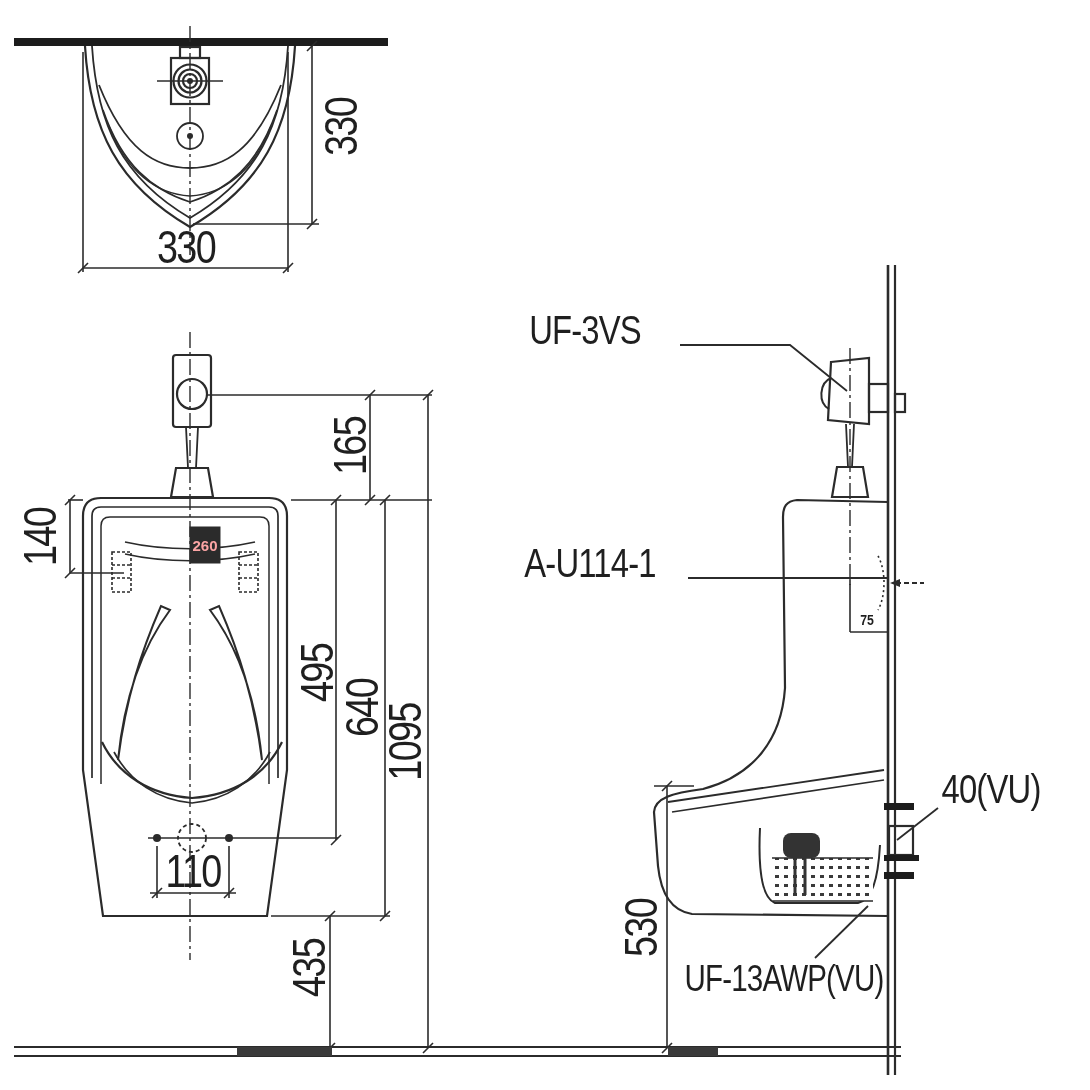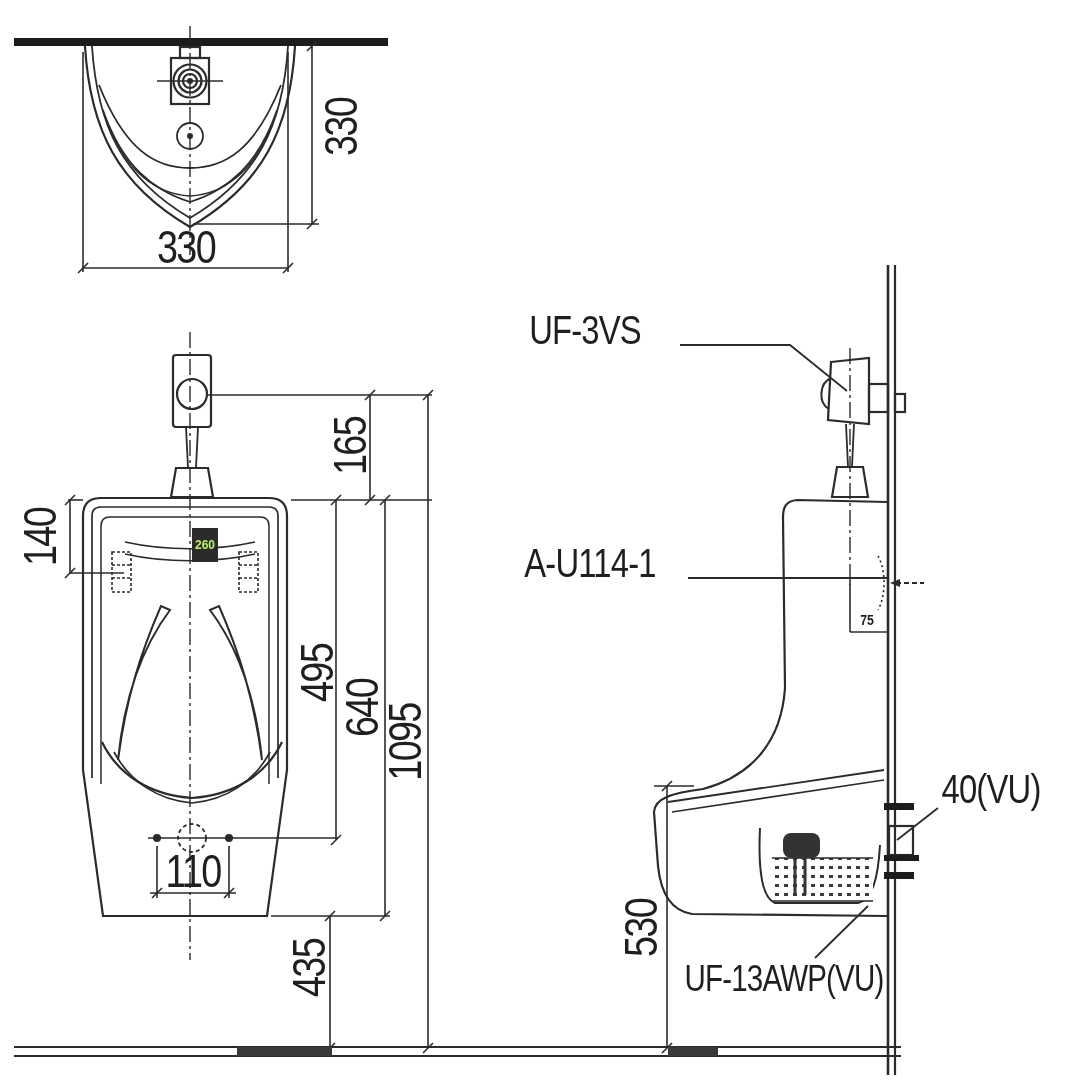--- a/index.html
+++ b/index.html
@@ -6,21 +6,21 @@
   .canvas{position:relative;width:1090px;height:1090px;background:#ffffff;overflow:hidden;
           font-family:"Liberation Sans", sans-serif;}
   svg{position:absolute;left:0;top:0;}
   .lbl{position:absolute;color:#1f1f1f;white-space:nowrap;line-height:1;
        transform:translate(-50%,-50%) scaleX(0.82);}
   .lbl.rot{transform:translate(-50%,-50%) rotate(-90deg) scaleX(0.82);}
   .dim{font-size:46px;font-weight:400;letter-spacing:-2px;}
   .model{font-size:40px;font-weight:400;letter-spacing:-1px;}
   .model.small{font-size:36px;}
   .tiny{font-size:15px;font-weight:700;letter-spacing:0;}
-  .chip{font-size:12px;font-weight:700;background:#2b2b2b;color:#bef264;
+  .chip{font-size:15px;font-weight:700;background:#2b2b2b;color:#fca5a5;
         padding:11px 3px;letter-spacing:0;}
 </style>
 </head>
 <body>
 
 <div class="canvas">
 
 <svg width="1090" height="1090" viewBox="0 0 1090 1090">
   <defs>
     <pattern id="waterdots" width="9" height="9" patternUnits="userSpaceOnUse">

